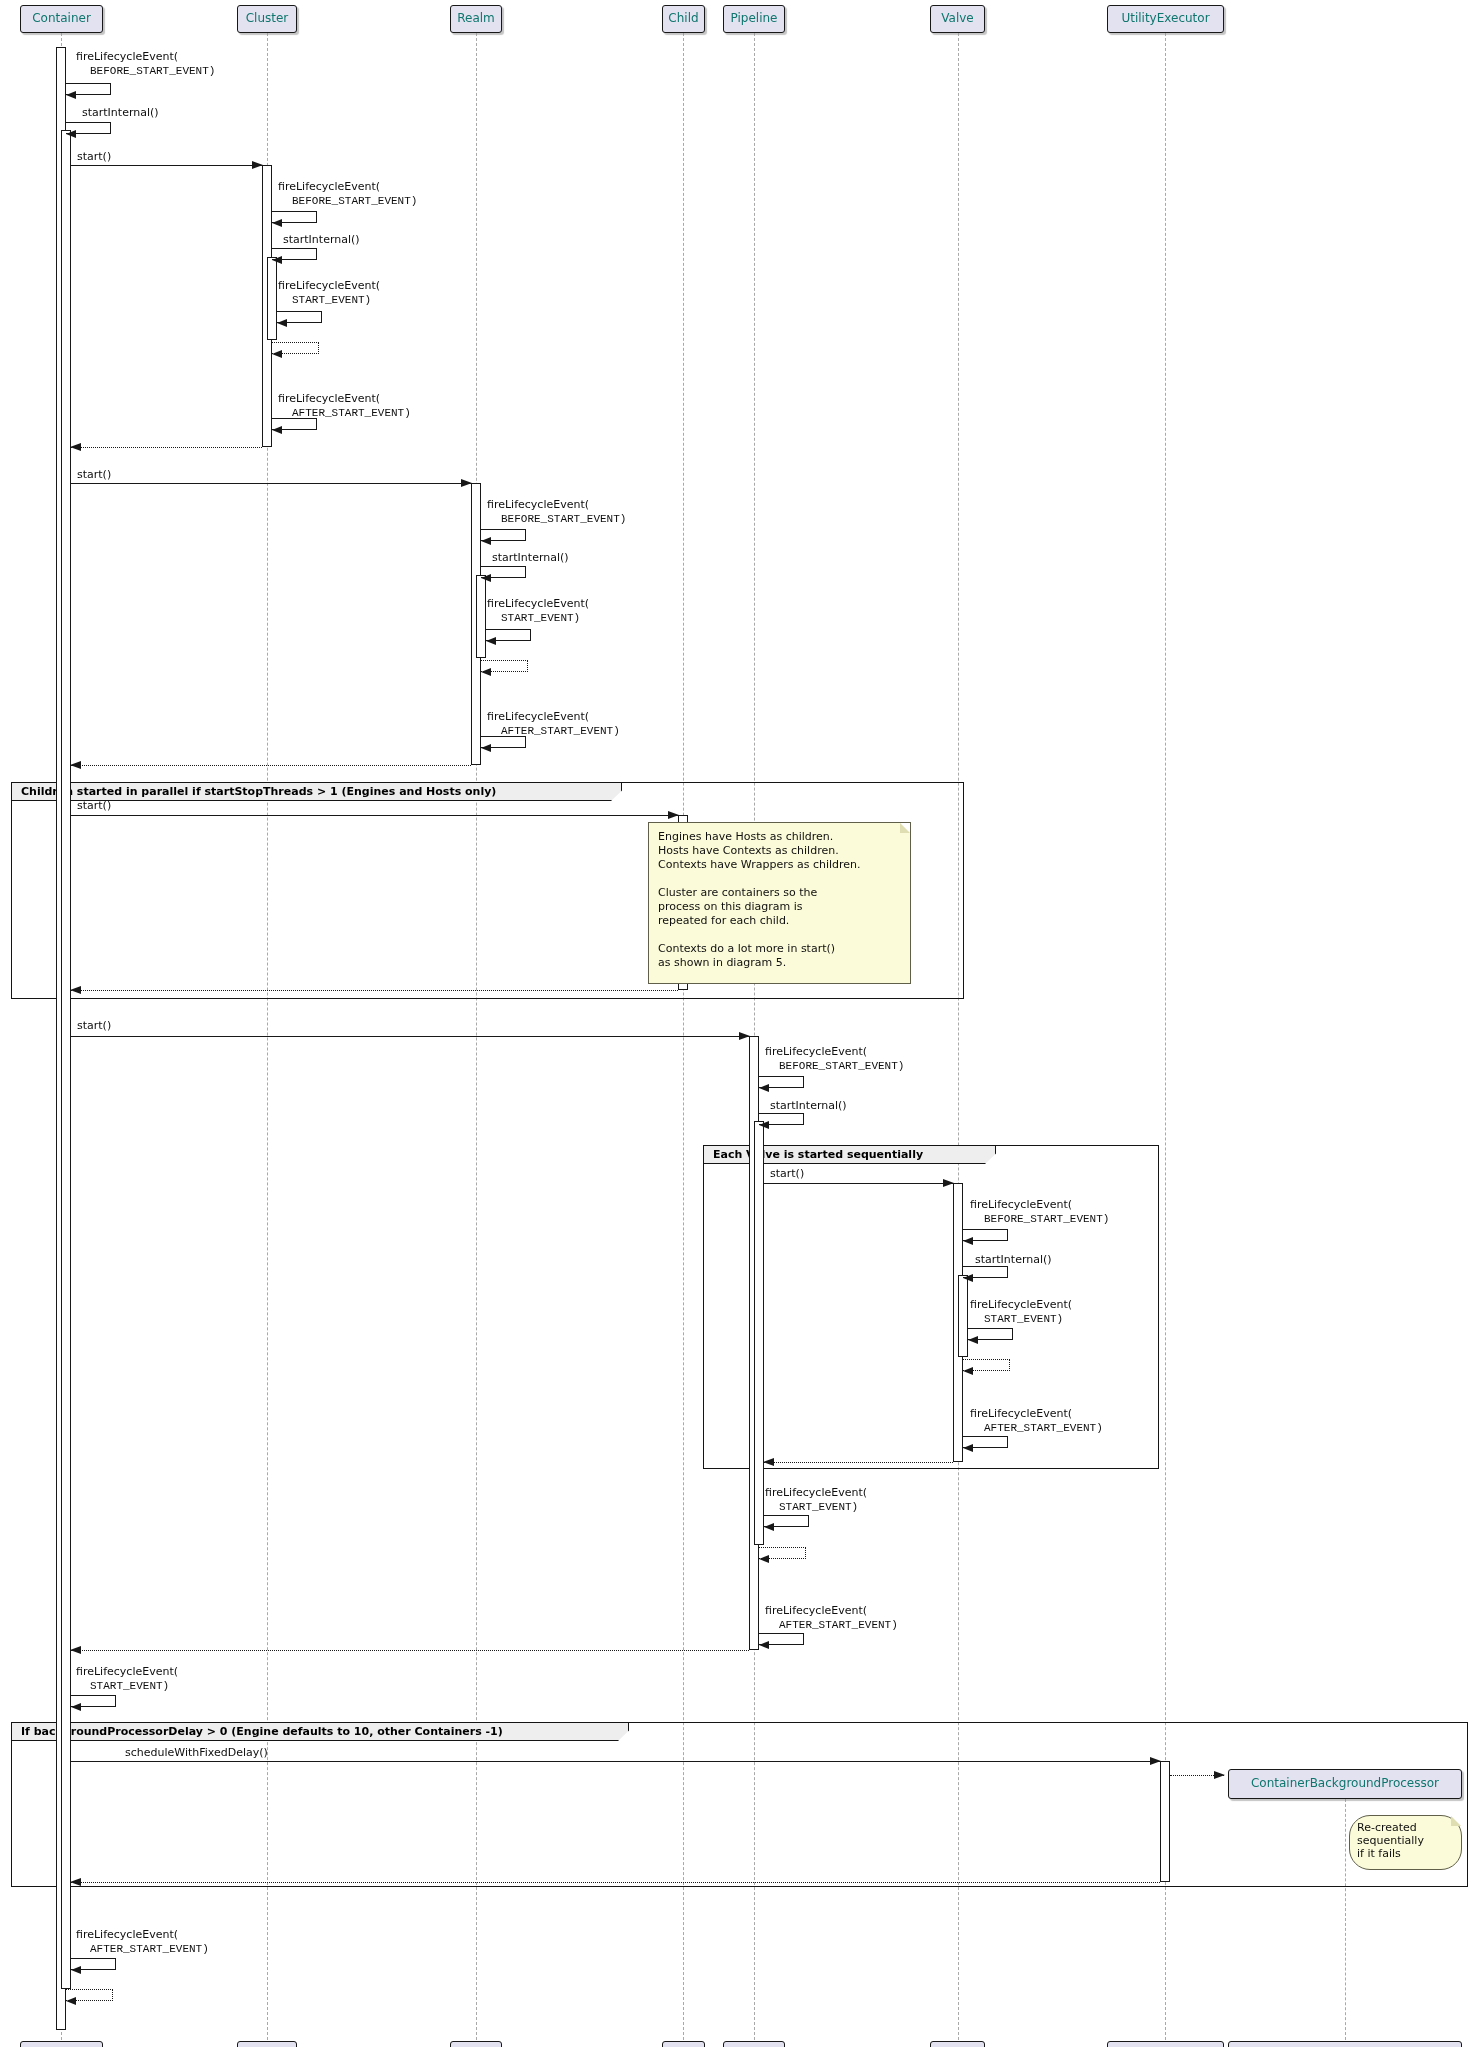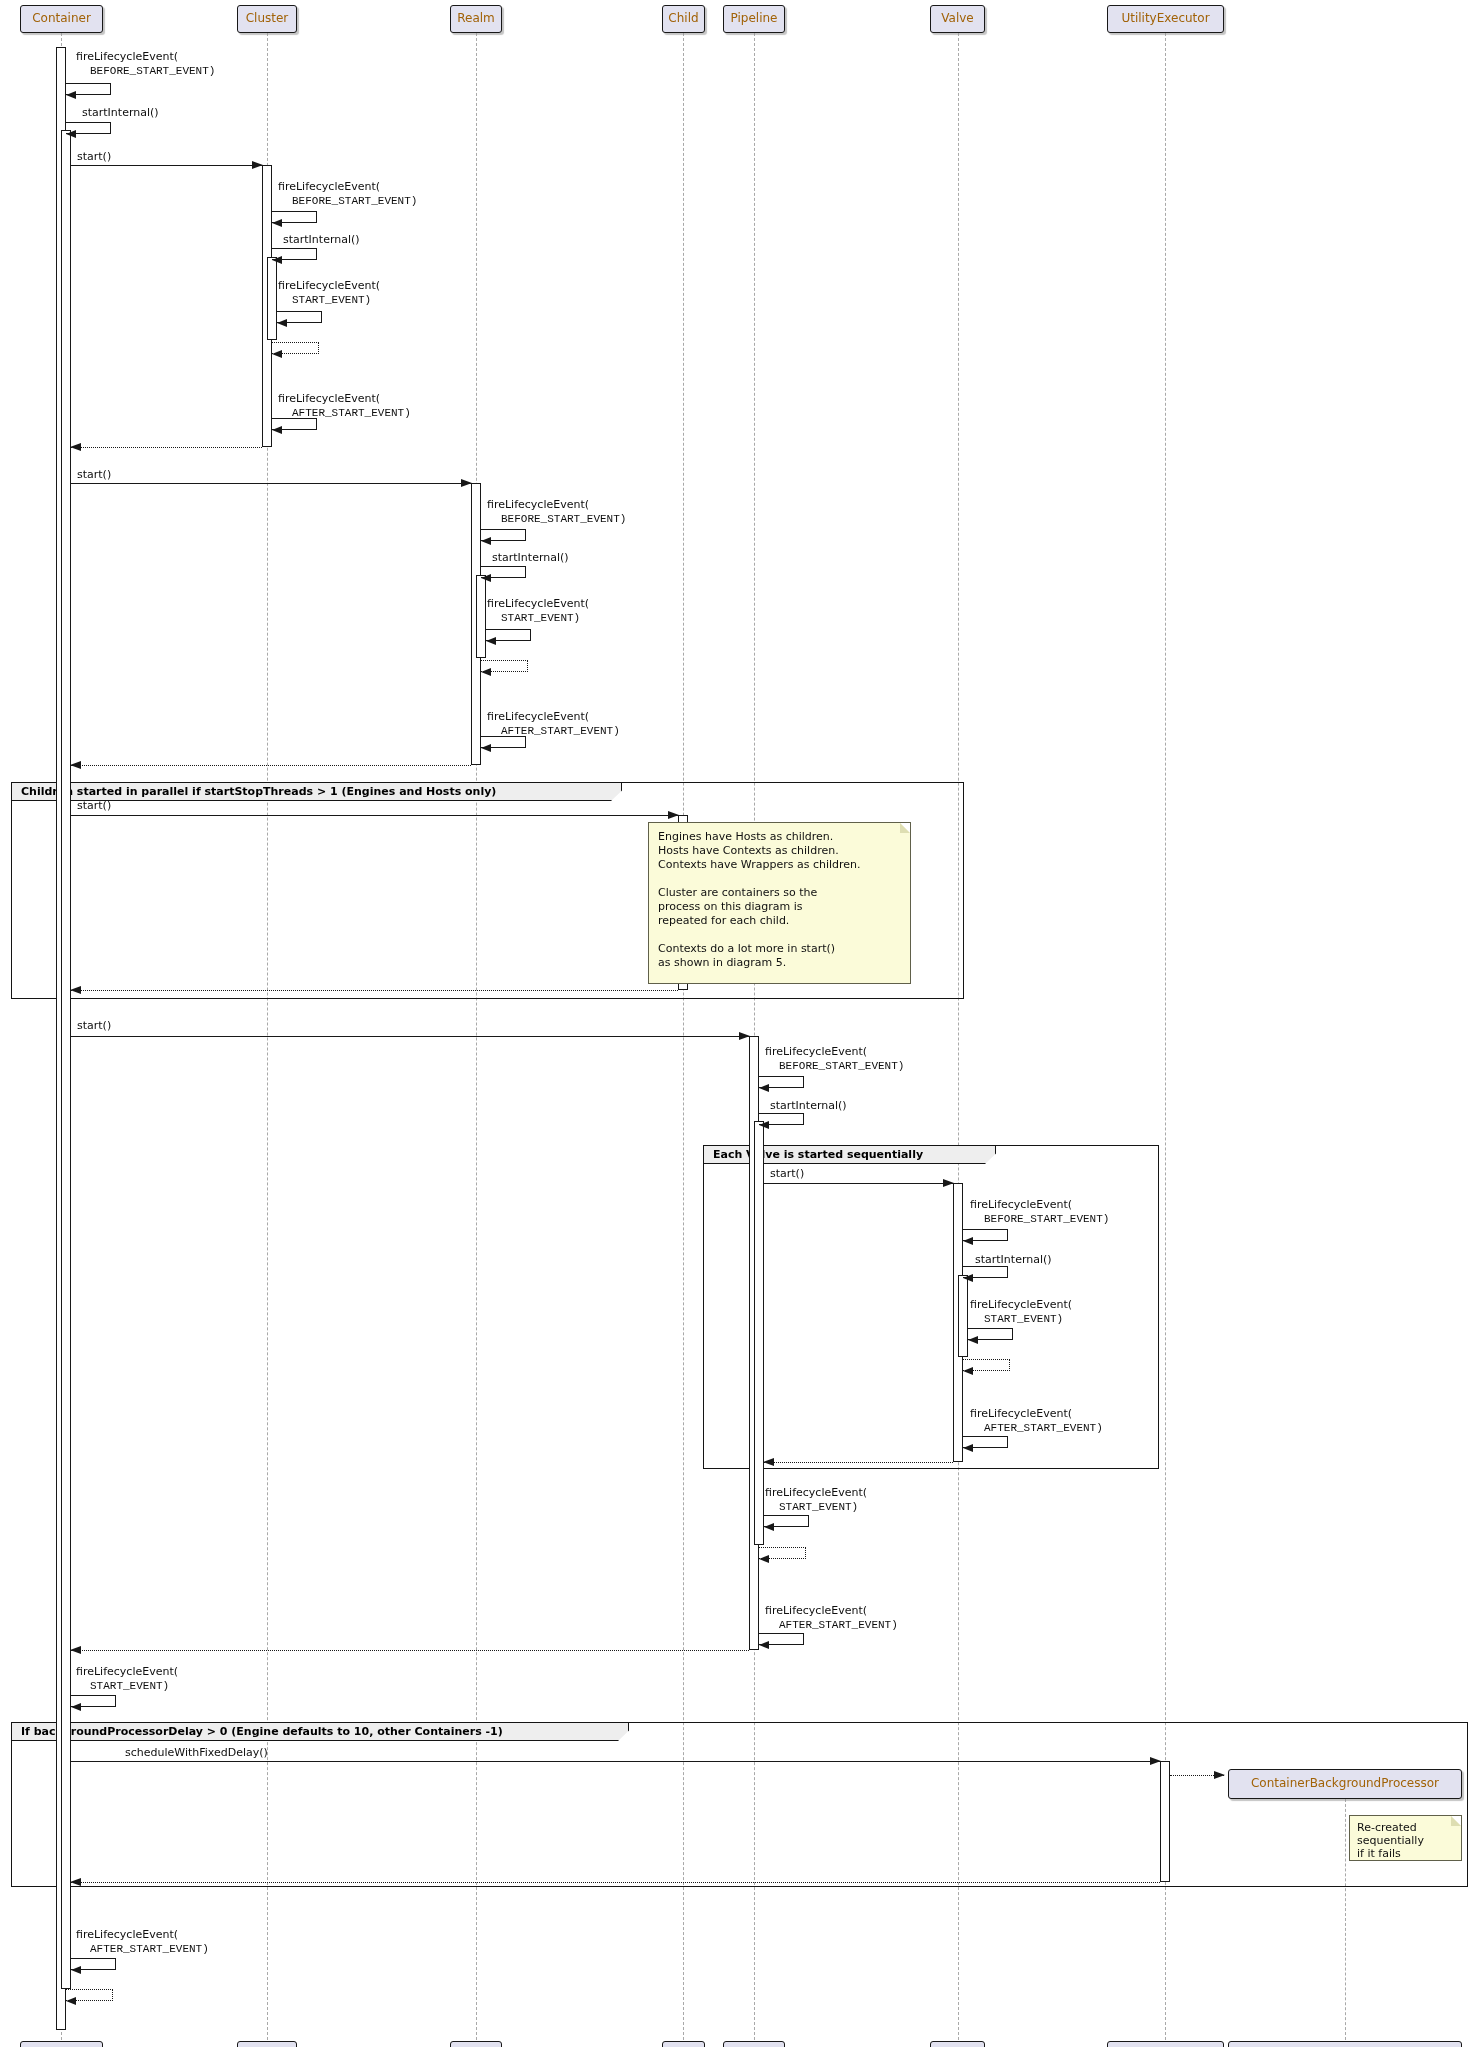--- a/index.html
+++ b/index.html
@@ -3,21 +3,21 @@
 <meta charset="utf-8">
 <style>
   * { box-sizing: border-box; margin: 0; padding: 0; }
   html,body { background:#ffffff; }
   body { font-family:"DejaVu Sans", sans-serif; }
   #stage { position:relative; width:1476px; height:2047px; background:#fff; overflow:hidden; }
 
   .life { position:absolute; width:0; border-left:1px dashed #A9A9A9; }
 
   .part { position:absolute; height:28px; background:#E2E2F0; border:1px solid #181818;
-          border-radius:3px; text-align:center; font-size:12px; line-height:25px; color:#a16207;
+          border-radius:3px; text-align:center; font-size:12px; line-height:25px; color:#0f766e;
           box-shadow:2px 2px 1px rgba(150,150,150,0.55); z-index:30; }
 
   .foot { position:absolute; height:14px; background:#E2E2F0; border:1px solid #181818;
           border-radius:3px; z-index:30; }
 
   .act { position:absolute; width:10px; background:#fff; border:1px solid #181818; z-index:10; }
 
   .frame { position:absolute; border:1.5px solid #141414; z-index:5; }
   .ftitle { position:absolute; height:19px; background:#EEEEEE; border:1px solid #141414;
             font-weight:bold; font-size:11px; line-height:17px; padding-left:9px; z-index:6;
@@ -172,21 +172,21 @@
     <div class="nline">Contexts have Wrappers as children.</div>
     <div class="nline"></div>
     <div class="nline">Cluster are containers so the</div>
     <div class="nline">process on this diagram is</div>
     <div class="nline">repeated for each child.</div>
     <div class="nline"></div>
     <div class="nline">Contexts do a lot more in start()</div>
     <div class="nline">as shown in diagram 5.</div>
   </div>
 
-  <div class="note small" style="left:1349px; top:1815px; width:113px; height:46px;">
+  <div class="note small" style="left:1349px; top:1815px; width:113px; height:55px;border-radius:21px;">
     <div class="nline">Re-created</div>
     <div class="nline">sequentially</div>
     <div class="nline">if it fails</div>
   </div>
 
   <div class="part" style="left:20px; top:5px; width:83px;"><span>Container</span></div>
   <div class="part" style="left:237px; top:5px; width:60px;"><span>Cluster</span></div>
   <div class="part" style="left:450px; top:5px; width:52px;"><span>Realm</span></div>
   <div class="part" style="left:662px; top:5px; width:43px;"><span>Child</span></div>
   <div class="part" style="left:723px; top:5px; width:62px;"><span>Pipeline</span></div>

